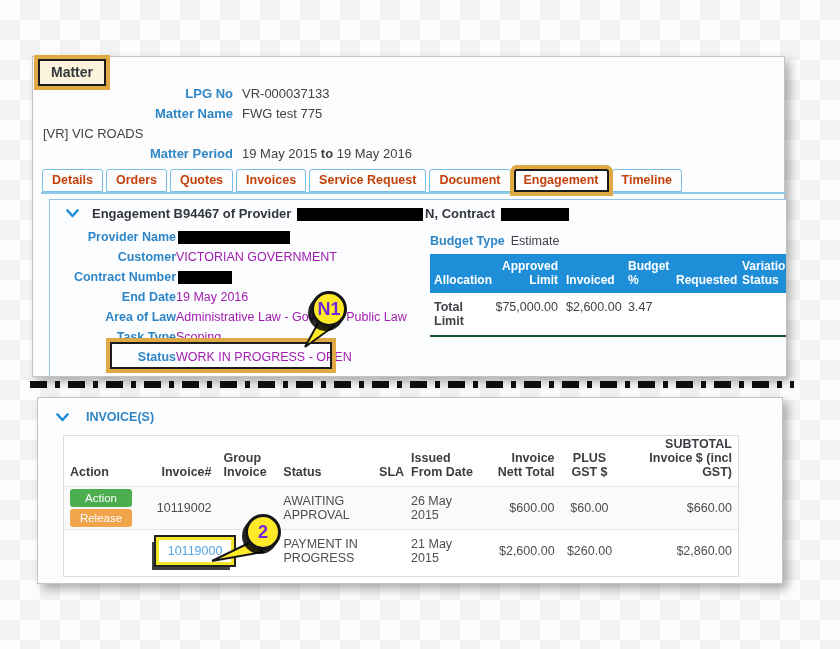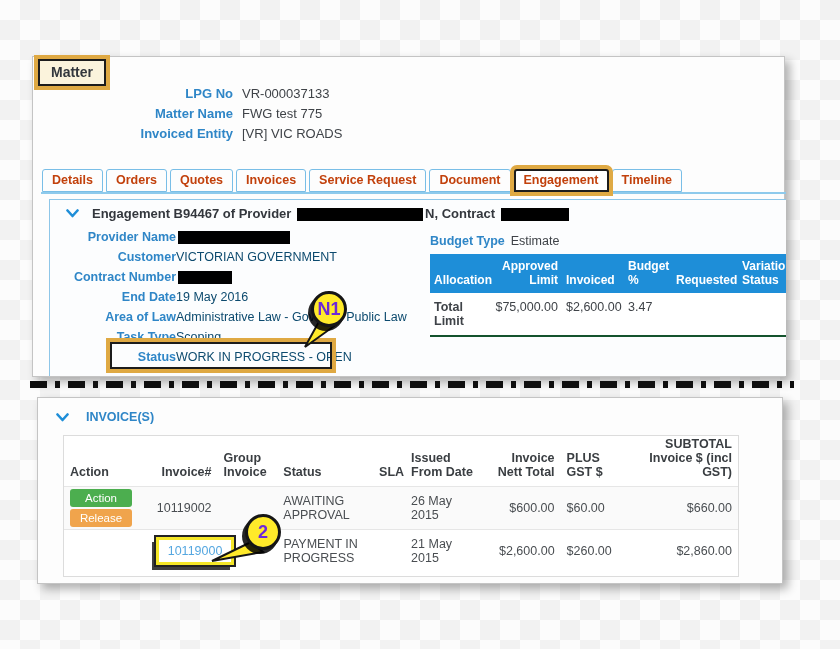--- a/index.html
+++ b/index.html
@@ -47,21 +47,21 @@
   }
   .eng-header {
     position:absolute; left:16px; top:6px; display:flex; align-items:center; gap:13px;
     font-size:13px; font-weight:bold; color:#33373d; white-space:nowrap;
   }
   .redact { display:inline-block; background:#000; height:13px; vertical-align:middle; margin:0 2px; }
 
   .efields { position:absolute; left:0; top:27px; }
   .erow { display:flex; height:20px; align-items:center; font-size:12.5px; white-space:nowrap; }
   .erow .lbl { width:126px; text-align:right; color:#2f86c7; font-weight:bold; }
-  .erow .val { color:#0c4a6e; }
+  .erow .val { color:#a21caf; }
 
   .status-hl {
     position:absolute; left:60px; top:142px; width:222px; height:27px;
     border:2px solid #1c1c1c; box-shadow:0 0 0 4px #dfa943; pointer-events:none;
   }
 
   .budget { position:absolute; left:380px; top:34px; width:400px; }
   .btype { font-size:12.5px; display:flex; gap:6px; margin-bottom:6px; }
   .btype .lbl { color:#2f86c7; font-weight:bold; }
   .btype .val { color:#3f4348; }
@@ -79,21 +79,21 @@
 
   .inv-header { position:absolute; left:18px; top:12px; display:flex; align-items:center; gap:17px;
     color:#2f86c7; font-weight:bold; font-size:12.5px; }
   .invbox { position:absolute; left:25px; top:37px; width:676px; height:142px; border:1px solid #dcdcdc; background:#fff; }
   .ithead { display:flex; align-items:flex-end; height:50px; padding-bottom:7px; font-size:12.5px; font-weight:bold; color:#3a3e42; }
   .itrow { display:flex; align-items:center; min-height:42px; border-top:1px solid #e6e6e6; font-size:12.5px; color:#4a4e52; }
   .itrow.shade { background:#fafafa; }
   .ithead > div, .itrow > div { padding:0 6px; }
   .ic1{width:86px; padding-left:12px;} .ic2{width:68px; text-align:right;}
   .ic3{width:60px;} .ic4{width:96px;} .ic5{width:32px; text-align:right;}
-  .ic6{width:76px;} .ic7{width:80px; text-align:right;} .ic8{width:58px; text-align:left;}
+  .ic6{width:76px;} .ic7{width:80px; text-align:right;} .ic8{width:58px; text-align:center;}
   .ic9{width:120px; text-align:right; padding-right:10px;}
 
   .btn { display:block; width:62px; text-align:center; border-radius:3px; color:#fff;
     font-size:11.5px; padding:3px 0; margin:2px 0; cursor:pointer; border:none; }
   .btn.green { background:#4cae4f; }
   .btn.orange { background:#f0a44c; }
 
   .inv-link-box {
     display:inline-block; background:#fff; border:3px solid #f4e627;
     box-shadow:0 0 0 2px #222, -4px 5px 0 rgba(0,0,0,0.75);
@@ -124,22 +124,29 @@
     <div class="mfields">
       <div class="mrow">
         <span class="lbl">LPG No</span>
         <span class="val">VR-000037133</span>
       </div>
       <div class="mrow">
         <span class="lbl">Matter Name</span>
         <span class="val">FWG test 775</span>
       </div>
       <div class="mrow">
-        <span class="lbl">Invoiced Entity</span>
         <span class="val">[VR] VIC ROADS</span>
+      </div>
+      <div class="mrow">
+        <span class="lbl">Matter Period</span>
+        <span class="val">
+          <span>19 May 2015</span>
+          <b>to</b>
+          <span>19 May 2016</span>
+        </span>
       </div>
     </div>
 
     <div class="tabbar">
       <div class="tab">Details</div>
       <div class="tab">Orders</div>
       <div class="tab">Quotes</div>
       <div class="tab">Invoices</div>
       <div class="tab">Service Request</div>
       <div class="tab">Document</div>

